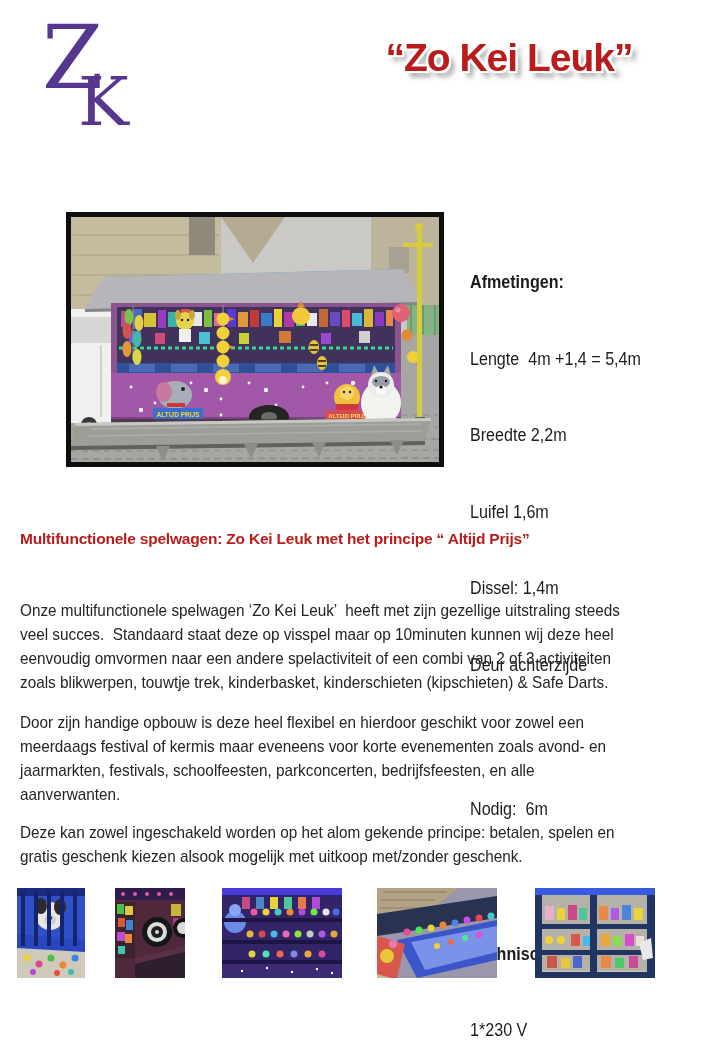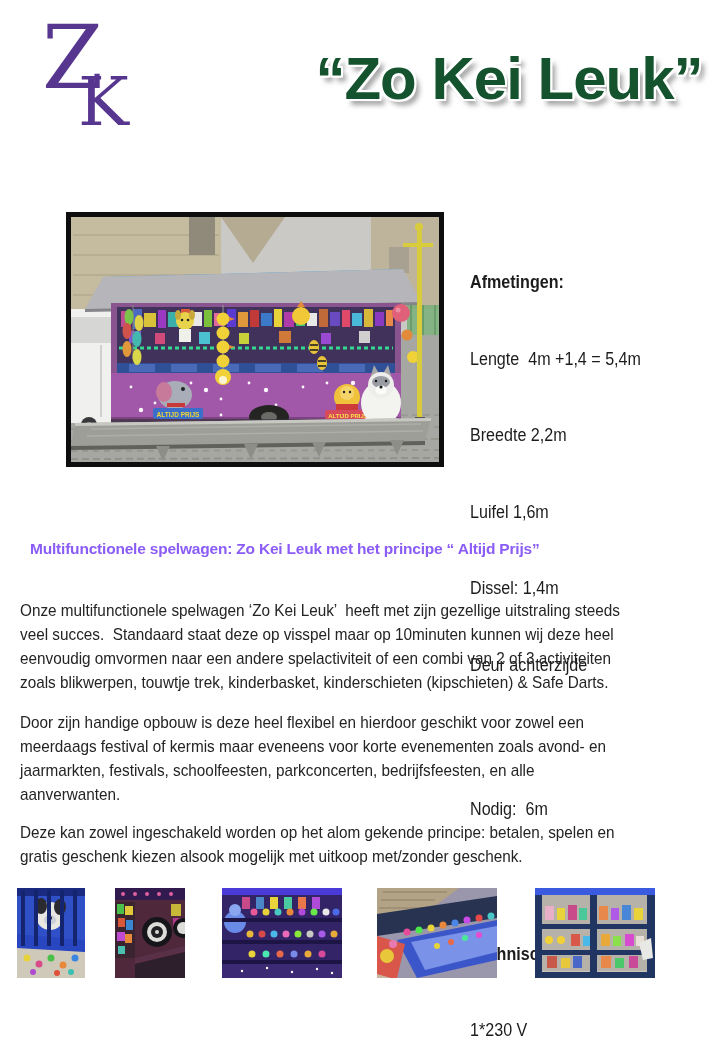--- a/index.html
+++ b/index.html
@@ -6,41 +6,41 @@
   .page{position:relative;width:720px;height:1040px;background:#ffffff;overflow:hidden;
         font-family:"Liberation Sans",sans-serif;margin:0 auto;}
 
   
   .logo{position:absolute;left:42px;top:14px;width:120px;height:150px;
         color:#57368f;font-family:"DejaVu Serif",serif;}
   .logo-z{position:absolute;left:0;top:0;font-size:88px;line-height:1;}
   .logo-k{position:absolute;left:36px;top:54px;font-size:68px;line-height:1;}
 
   
-  .title{position:absolute;left:308px;top:44px;width:402px;margin:0;text-align:center;
-         font-size:60px;font-weight:bold;color:#14532d;letter-spacing:-1px;
+  .title{position:absolute;left:308px;top:36px;width:402px;margin:0;text-align:center;
+         font-size:39px;font-weight:bold;color:#b91c1c;letter-spacing:-1px;
          text-shadow:-2px -2px 0 #fff,-2px 0 0 #fff,-2px 2px 0 #fff,
                      0 -2px 0 #fff,0 2px 0 #fff,
                      2px -2px 0 #fff,2px 0 0 #fff,2px 2px 0 #fff,
                      5px 6px 5px rgba(90,90,90,.55);}
 
   
   .photo-frame{position:absolute;left:66px;top:212px;width:378px;height:255px;
                border:5px solid #0e0e0e;box-sizing:border-box;background:#cac9c6;}
 
   
   .specs{position:absolute;left:470px;top:219px;width:280px;font-size:17.5px;
          line-height:25.5px;color:#1c1c1c;white-space:pre-wrap;
          transform:scaleX(.92);transform-origin:0 0;}
   .specs .bold{font-weight:bold;}
   .specs .gap{height:17px;}
 
   
-  .heading{position:absolute;left:20px;top:530px;margin:10px;font-size:15.5px;
-           font-weight:bold;color:#8b5cf6;letter-spacing:-.2px;white-space:pre-wrap;}
+  .heading{position:absolute;left:20px;top:530px;margin:0;font-size:15.5px;
+           font-weight:bold;color:#b91c1c;letter-spacing:-.2px;white-space:pre-wrap;}
   .para{position:absolute;left:20px;width:778px;margin:0;font-size:17px;line-height:24px;
         color:#242424;white-space:pre-wrap;transform:scaleX(.9);transform-origin:0 0;}
   .p1{top:599px}.p2{top:711px}.p3{top:821px}
 
   
   .thumbs{position:absolute;left:0;top:888px;width:720px;height:90px;}
   .thumb{position:absolute;top:0;display:block;}
   .t1{left:17px}.t2{left:115px}.t3{left:222px}.t4{left:377px}.t5{left:535px}
 
   

